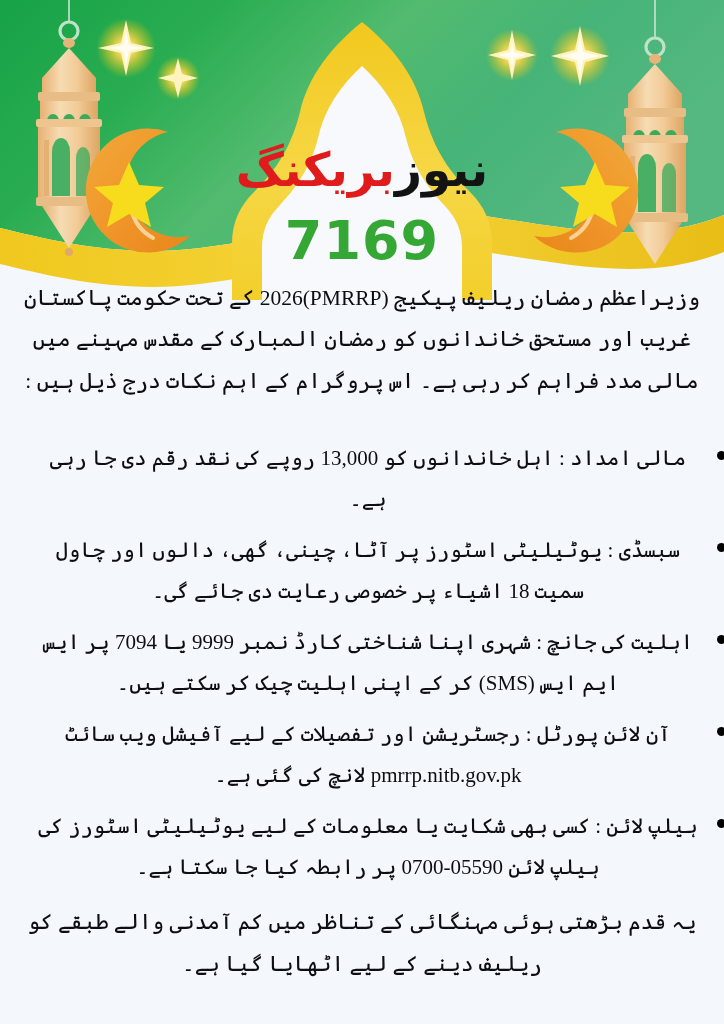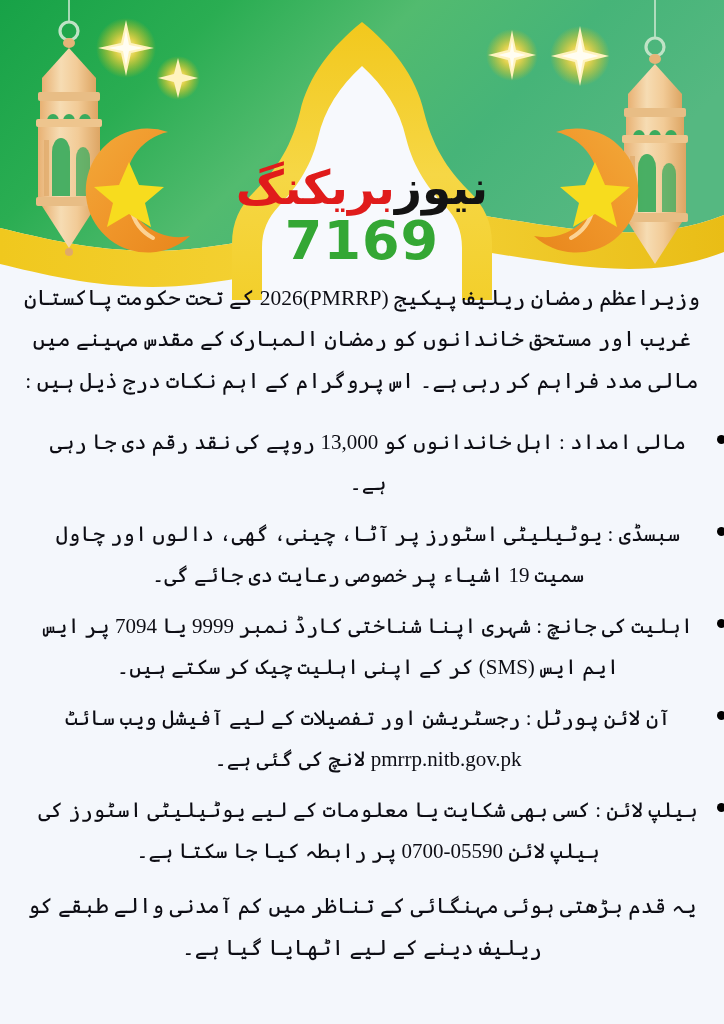--- a/index.html
+++ b/index.html
@@ -27,21 +27,21 @@
     top:0; left:0;
     width:724px;
     height:300px;
     overflow:hidden;
   }
   .header-svg { position:absolute; top:0; left:0; display:block; }
 
   
   .headline {
     position:absolute;
-    top:164px;
+    top:146px;
     left:0;
     width:724px;
     text-align:center;
     direction:rtl;
     white-space:nowrap;
     z-index:40;
     font-family:"DejaVu Sans", "Liberation Sans", sans-serif;
     font-weight:bold;
     font-size:47px;
     line-height:1;
@@ -82,21 +82,21 @@
     font-family:"Liberation Serif", "DejaVu Serif", serif;
     font-size:21.5px;
     line-height:1.93;
     text-align:center;
     font-weight:500;
     padding:0 8px;
   }
 
   .bullets {
     list-style:none;
-    margin-top:20px;
+    margin-top:36px;
     padding:0;
   }
   .bullets li {
     position:relative;
     font-family:"Liberation Serif", "DejaVu Serif", serif;
     font-size:21px;
     line-height:1.95;
     text-align:center;
     padding:0 18px 0 30px;
     margin-bottom:10px;
@@ -287,21 +287,21 @@
 
     <p class="intro">وزیراعظم رمضان ریلیف پیکیج (PMRRP)2026 کے تحت حکومت پاکستان غریب اور مستحق خاندانوں کو رمضان المبارک کے مقدس مہینے میں مالی مدد فراہم کر رہی ہے۔ اس پروگرام کے اہم نکات درج ذیل ہیں :</p>
 
     <ul class="bullets">
       <li>
         <span class="dot"></span>
         <span>مالی امداد : اہل خاندانوں کو 13,000 روپے کی نقد رقم دی جا رہی ہے۔</span>
       </li>
       <li>
         <span class="dot"></span>
-        <span>سبسڈی : یوٹیلیٹی اسٹورز پر آٹا، چینی، گھی، دالوں اور چاول سمیت 19 اشیاء پر خصوصی رعایت دی جائے گی۔</span>
+        <span>سبسڈی : یوٹیلیٹی اسٹورز پر آٹا، چینی، گھی، دالوں اور چاول سمیت 18 اشیاء پر خصوصی رعایت دی جائے گی۔</span>
       </li>
       <li>
         <span class="dot"></span>
         <span>اہلیت کی جانچ : شہری اپنا شناختی کارڈ نمبر 9999 یا 7094 پر ایس ایم ایس (SMS) کر کے اپنی اہلیت چیک کر سکتے ہیں۔</span>
       </li>
       <li>
         <span class="dot"></span>
         <span>آن لائن پورٹل : رجسٹریشن اور تفصیلات کے لیے آفیشل ویب سائٹ pmrrp.nitb.gov.pk لانچ کی گئی ہے۔</span>
       </li>
       <li>

